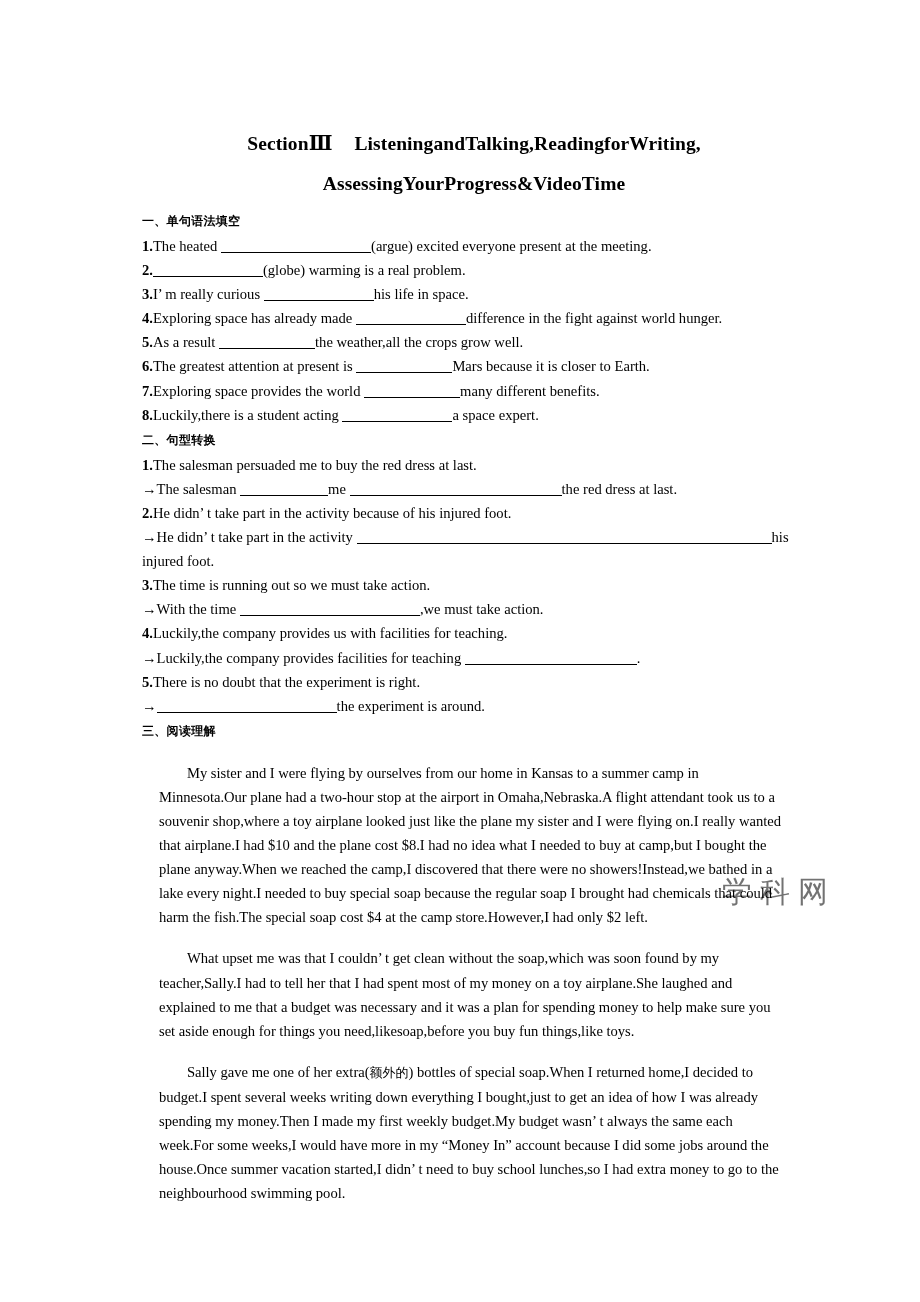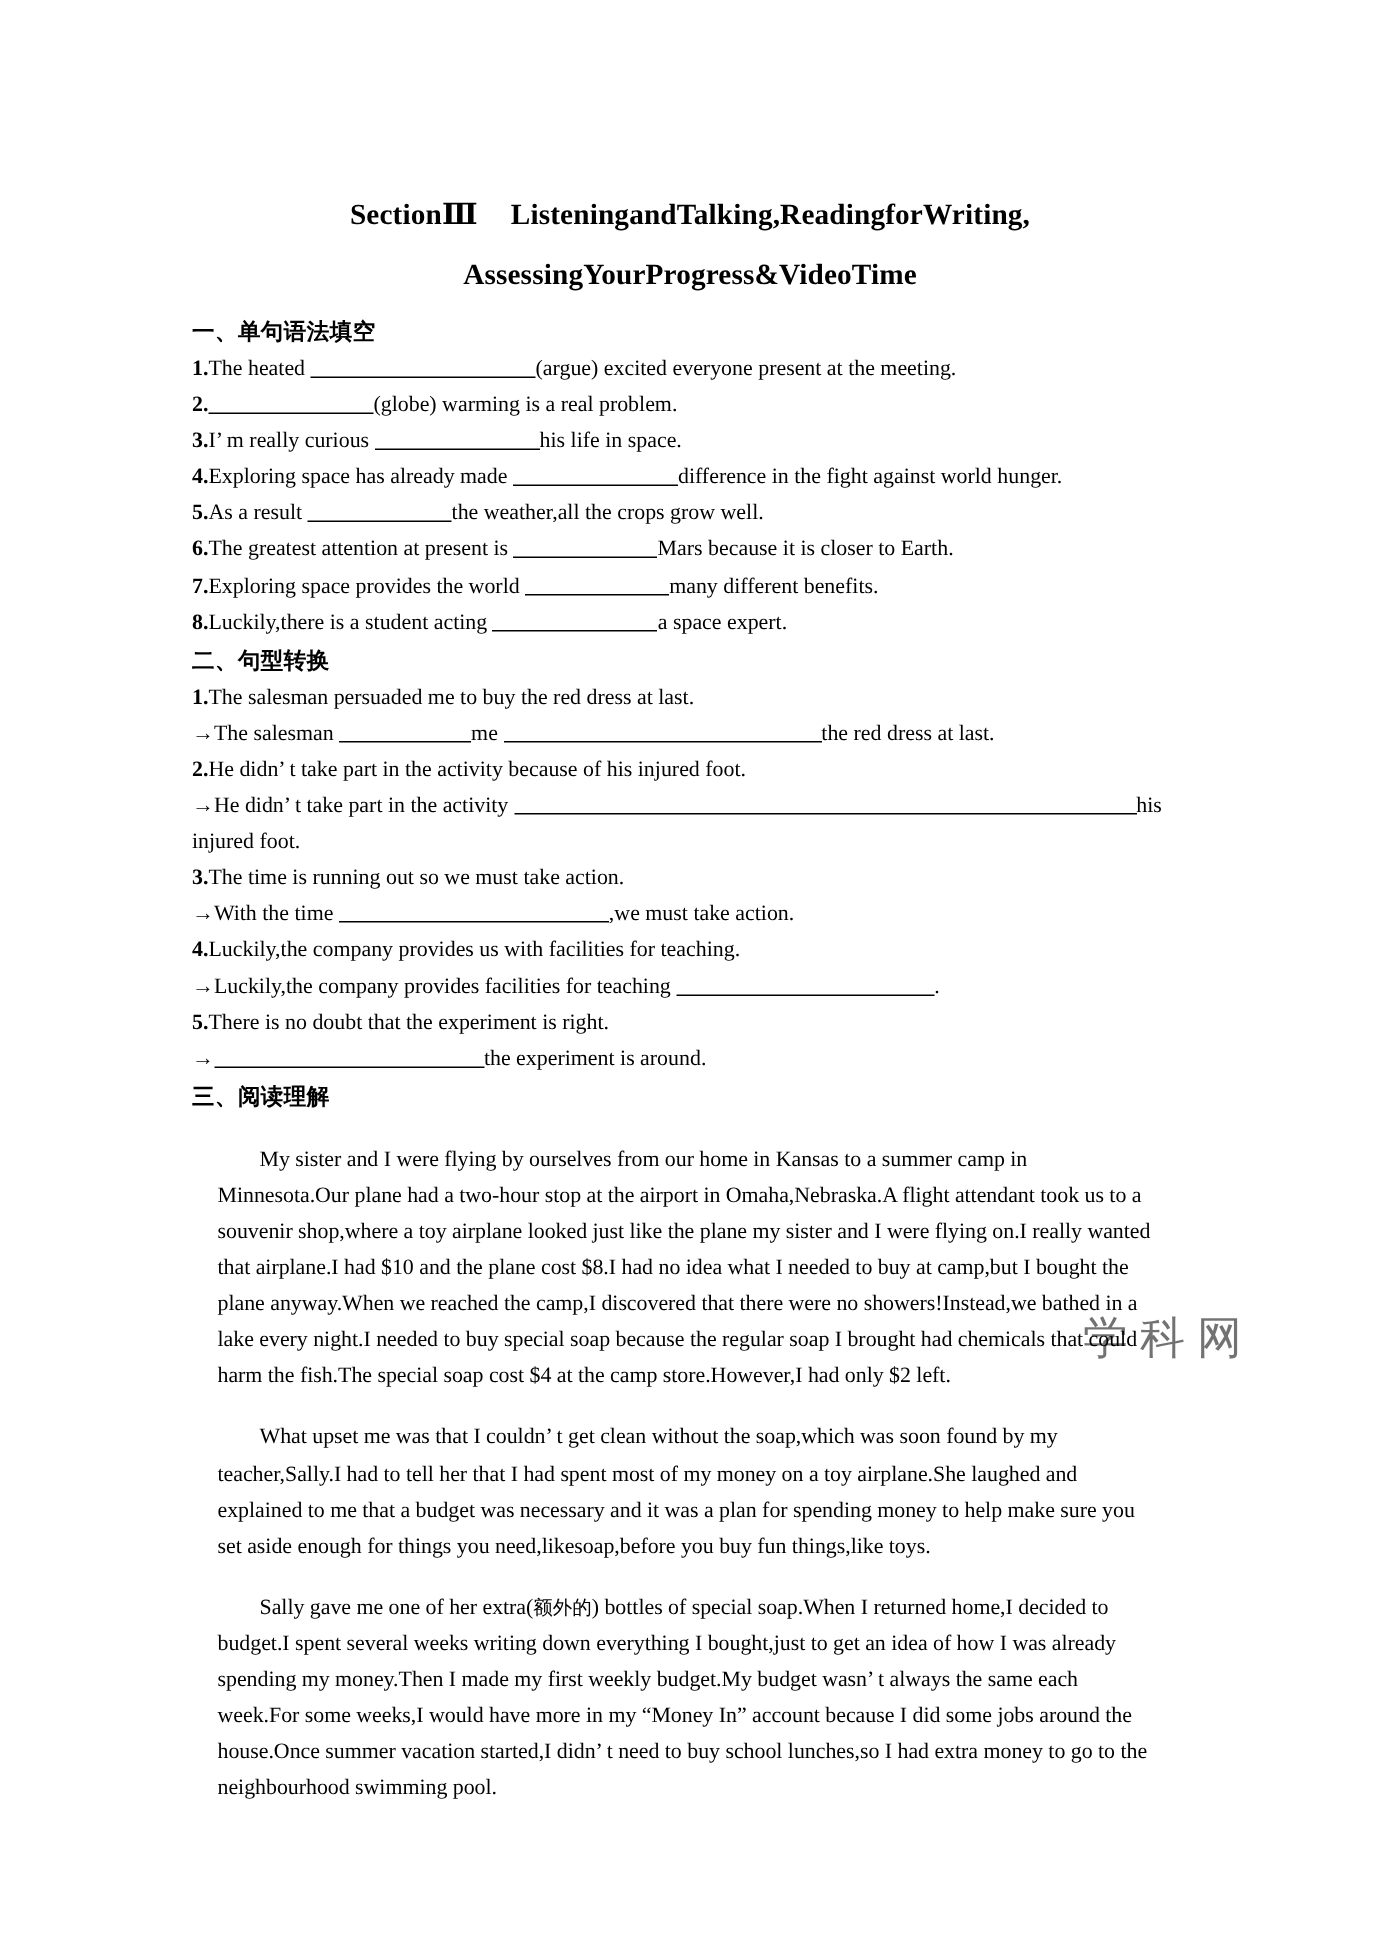--- a/index.html
+++ b/index.html
@@ -22,44 +22,44 @@
     position: absolute;
     left: 0; top: 0;
     width: 920px;
     height: 1302px;
     padding: 0;
     box-sizing: border-box;
   }
 
   .content {
     position: absolute;
-    left: 128px;
+    left: 142px;
     top: 124px;
     width: 664px;
   }
 
   
   .doc-title {
     font-weight: bold;
     font-size: 19.5px;
     line-height: 40px;
     text-align: center;
     letter-spacing: 0.1px;
     margin: 0 0 6px 0;
     white-space: nowrap;
   }
   .doc-title .line1 { display: block; }
   .doc-title .line2 { display: block; }
   .title-gap { display: inline-block; width: 22px; }
 
   
   .section-heading {
-    font-family: Liberation Serif, serif;
+    font-family: Liberation Mono, monospace;
     font-weight: bold;
-    font-size: 15px;
+    font-size: 12px;
     line-height: 24px;
     margin: 2px 0 0 0;
     letter-spacing: 0.3px;
   }
 
   
   .q-line {
     font-size: 14.6px;
     line-height: 24.1px;
     margin: 0;

